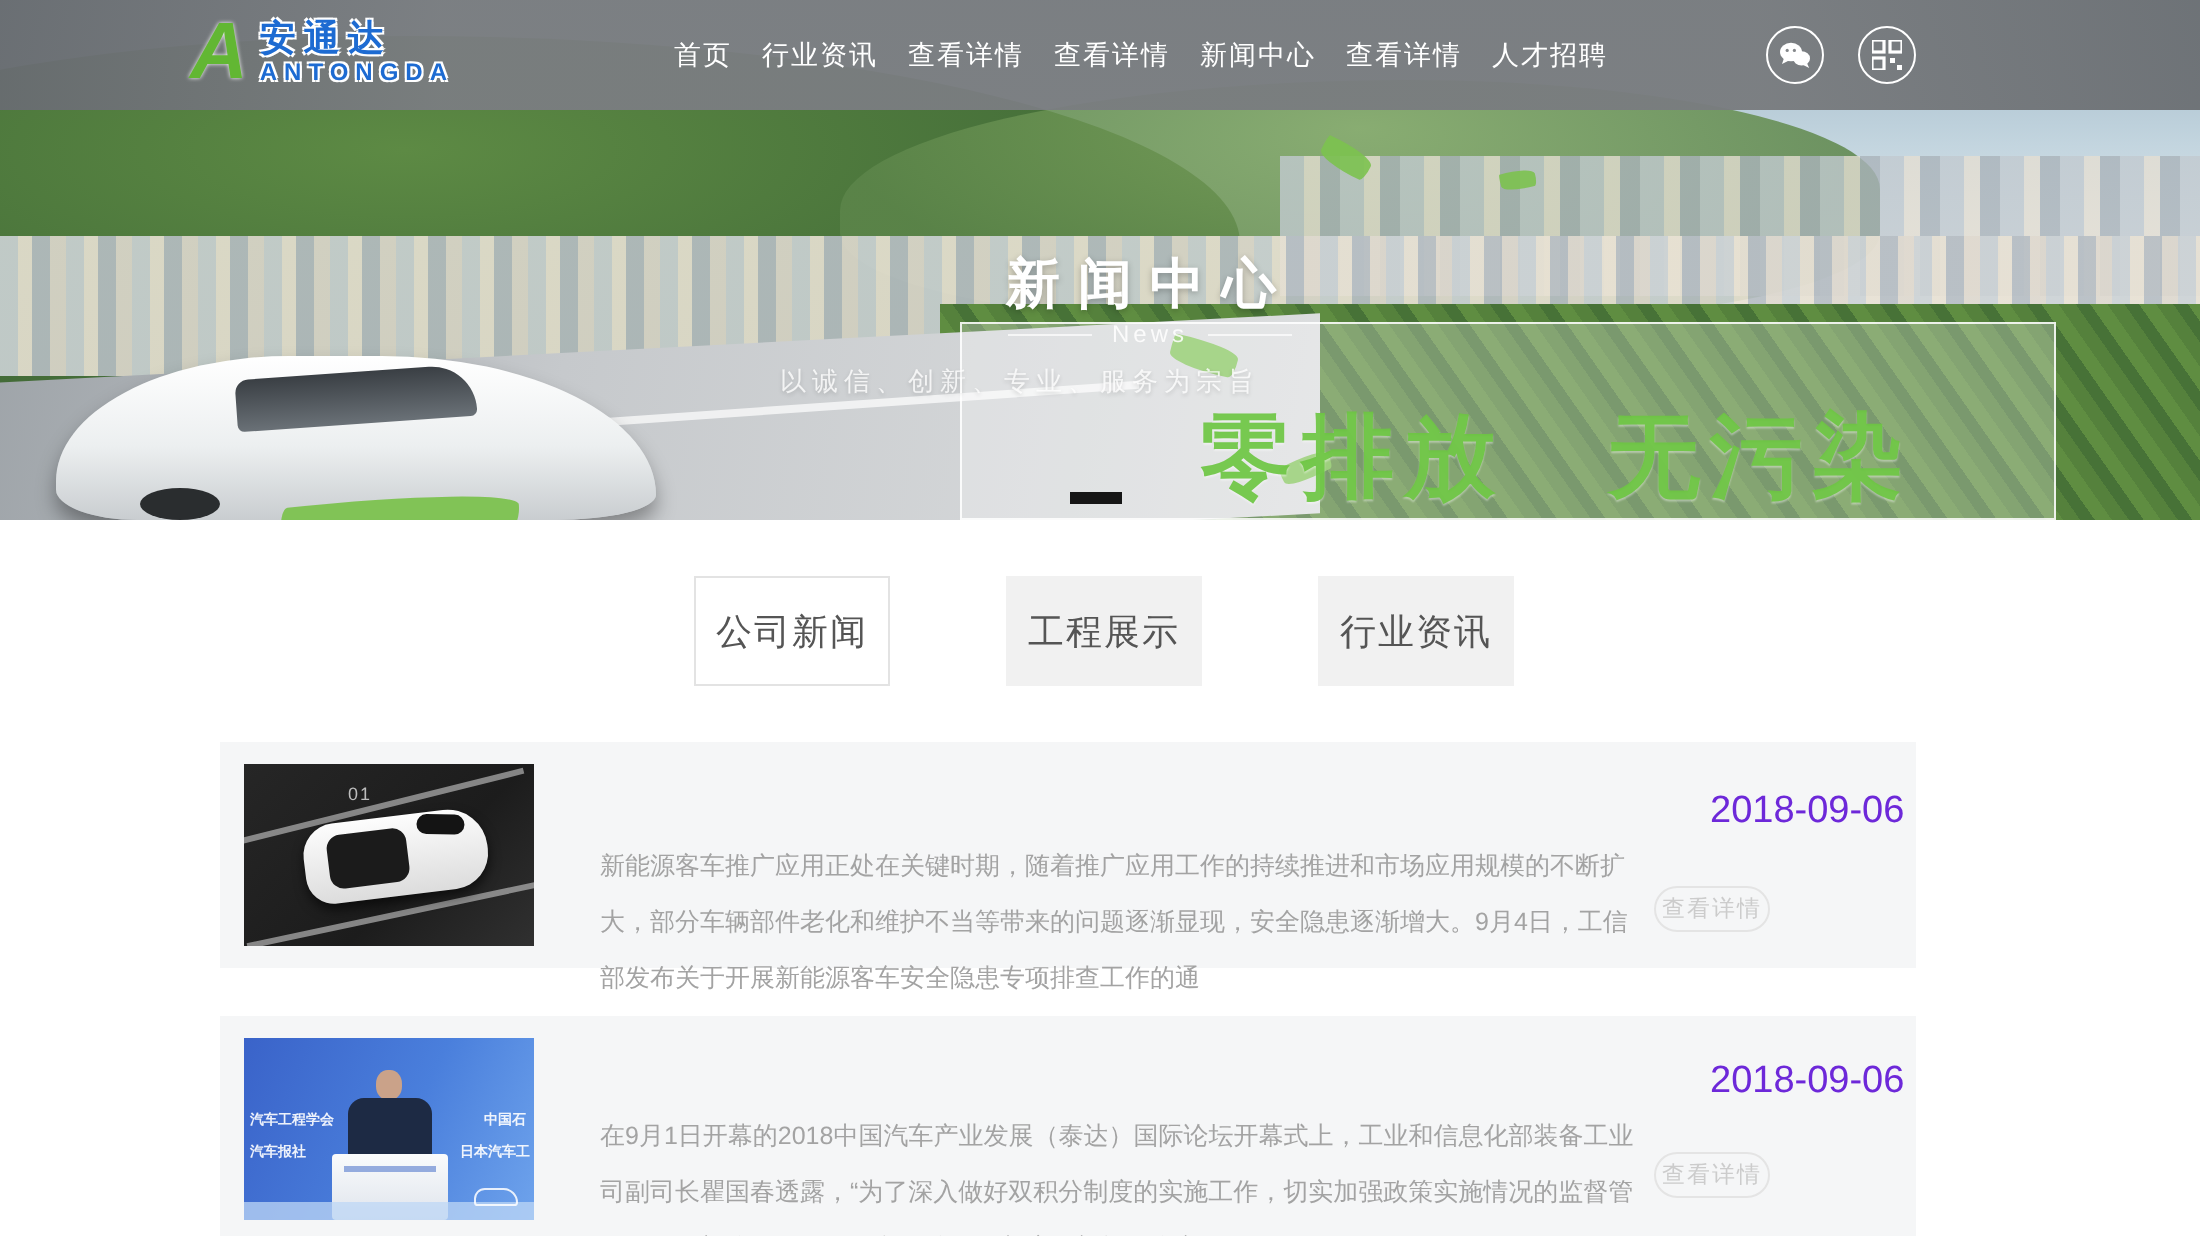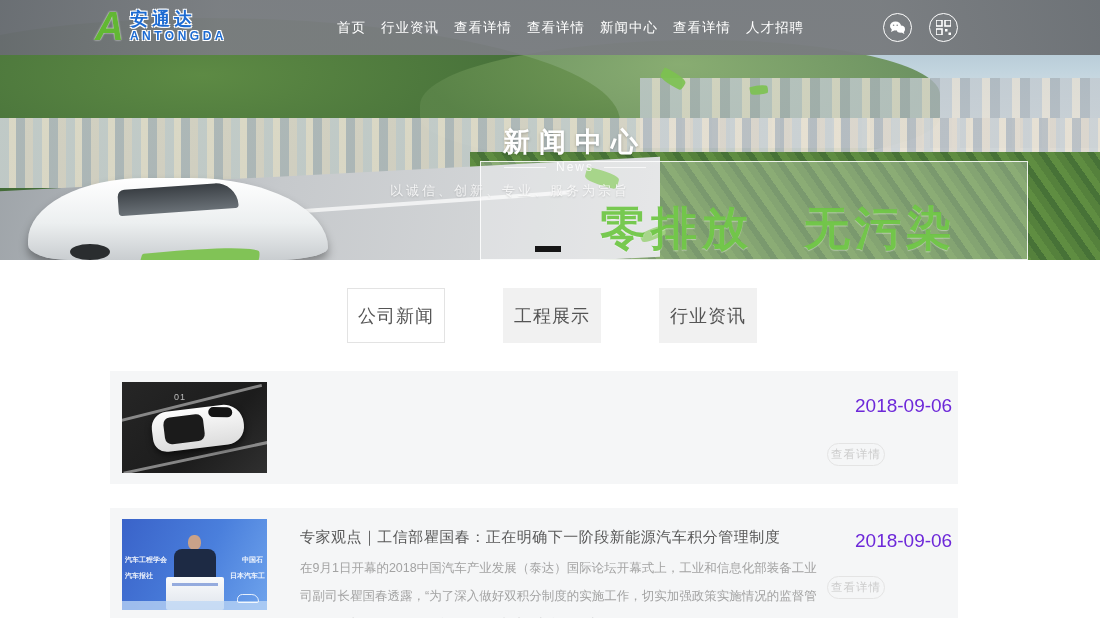--- a/index.html
+++ b/index.html
@@ -211,36 +211,36 @@
   <div class="card card1">
     <div class="thumb thumb-car">
       <div class="park-line" style="left:-8px;top:20px;transform:rotate(-14deg);"></div>
       <div class="park-line" style="left:0px;top:74px;transform:rotate(-12deg);"></div>
       <div class="slot-num">01</div>
       <div class="mini-car">
         <div class="mini-car-roof"></div>
         <div class="mini-car-hood"></div>
       </div>
     </div>
+    <div class="card-excerpt">新能源客车推广应用正处在关键时期，随着推广应用工作的持续推进和市场应用规模的不断扩大，部分车辆部件老化和维护不当等带来的问题逐渐显现，安全隐患逐渐增大。9月4日，工信部发布关于开展新能源客车安全隐患专项排查工作的通</div>
     <div class="card-date">2018-09-06</div>
     <div class="card-btn">查看详情</div>
   </div>
 
   <div class="card card2">
     <div class="thumb thumb-conf">
       <span class="conf-label" style="left:3px;top:36px;">汽车工程学会</span>
       <span class="conf-label" style="left:3px;top:52px;">汽车报社</span>
       <span class="conf-label" style="right:4px;top:36px;">中国石</span>
       <span class="conf-label" style="right:2px;top:52px;">日本汽车工</span>
       <div class="conf-head"></div>
       <div class="conf-body"></div>
       <div class="conf-podium"></div>
       <div class="conf-podium-text"></div>
       <div class="conf-strip"></div>
       <div class="conf-car-outline"></div>
     </div>
-    <div class="card-title" style="top:20px;">专家观点｜工信部瞿国春：正在明确下一阶段新能源汽车积分管理制度</div>
     <div class="card-excerpt" style="top:46px;">在9月1日开幕的2018中国汽车产业发展（泰达）国际论坛开幕式上，工业和信息化部装备工业司副司长瞿国春透露，“为了深入做好双积分制度的实施工作，切实加强政策实施情况的监督管理，工信部将明确下一阶段积分管理制度，新能源汽车</div>
     <div class="card-date" style="top:22px;">2018-09-06</div>
     <div class="card-btn">查看详情</div>
   </div>
 
 </div>
 
 </body></html>

